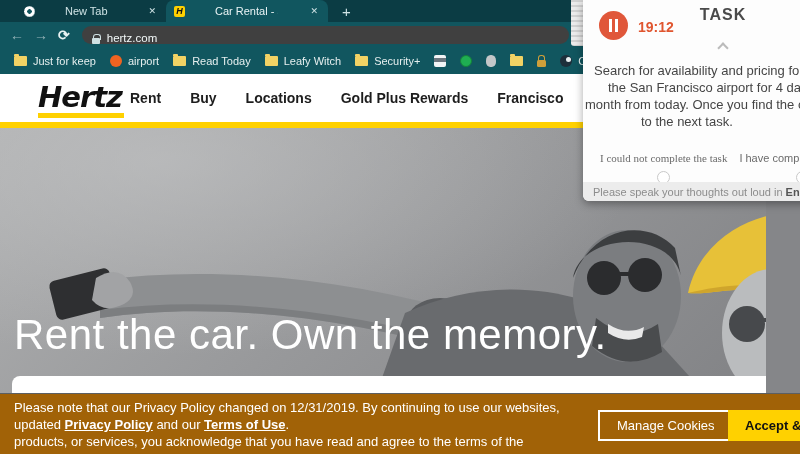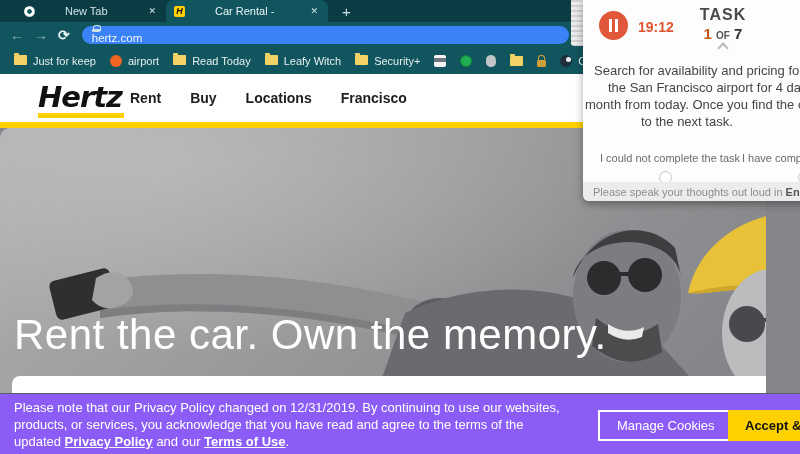--- a/index.html
+++ b/index.html
@@ -13,27 +13,27 @@
   .tab.active { width:162px; background:#11565f; border-radius:8px 8px 0 0; color:#eaf4f5; }
   .tab .title { flex:1; white-space:nowrap; overflow:hidden; margin:0 6px; }
   .tab .close { font-size:9px; color:#cfe3e5; cursor:default; padding:2px; }
   .chrome-ic { width:11px; height:11px; border-radius:50%; background:radial-gradient(circle at 50% 50%, #11565f 0 2px, #ffffff 2.5px 5px, #c9d6d8 5px); flex:0 0 auto; }
   .hertz-fav { width:11px; height:11px; background:#ffd100; color:#111; font-size:9px; font-weight:bold; font-style:italic; display:flex; align-items:center; justify-content:center; border-radius:2px; flex:0 0 auto; }
   .newtab-btn { color:#cfe3e5; font-size:15px; margin-left:14px; line-height:20px; }
 
   .toolbar { position:absolute; left:0; top:22px; width:800px; height:26px; background:#11565f; display:flex; align-items:center; }
   .navbtn { color:rgba(255,255,255,.55); font-size:14px; margin-left:10px; }
   .navbtn.reload { color:#e8f2f2; font-weight:bold; }
-  .addrbar { margin-left:12px; width:487px; height:18px; background:#3b82f6; border-radius:9px; display:flex; align-items:flex-start; padding:0 10px;flex-direction:column; }
+  .addrbar { margin-left:12px; width:487px; height:18px; background:#404040; border-radius:9px; display:flex; align-items:flex-end; padding:0 10px; }
   .addr-lock { width:8px; height:6px; background:#cfe0e2; border-radius:1px; position:relative; margin-right:7px; margin-top:3px; }
   .addr-lock::before { content:""; position:absolute; left:1px; top:-4px; width:6px; height:5px; border:1.5px solid #cfe0e2; border-bottom:none; border-radius:3px 3px 0 0; }
   .addr-url { color:#f2f8f8; font-size:11.5px; }
 
   .bookmarks { position:absolute; left:0; top:48px; width:800px; height:26px; background:#11565f; display:flex; align-items:center; font-size:11px; color:#e6efef; }
-  .bm { display:flex; align-items:flex-start; margin-left:14px; white-space:nowrap; }
+  .bm { display:flex; align-items:center; margin-left:14px; white-space:nowrap; }
   .bm .lbl { margin-left:6px; }
   .ic-folder { width:13px; height:10px; background:#f2d264; border-radius:1px; position:relative; flex:0 0 auto; }
   .ic-folder::before { content:""; position:absolute; left:0; top:-2px; width:5px; height:2px; background:#f2d264; border-radius:1px 1px 0 0; }
   .ic-reddit { width:12px; height:12px; border-radius:50%; background:#f06321; }
   .ic-bank { width:12px; height:12px; border-radius:2px; background:linear-gradient(180deg,#f2f4f5 0 3px,#6b757d 3px 7px,#f2f4f5 7px); }
   .ic-green { width:12px; height:12px; border-radius:50%; background:#1fae52; border:1px solid #14813b; }
   .ic-apple { width:10px; height:12px; background:#c3c6c8; border-radius:45% 45% 42% 42%; }
   .ic-lock { width:9px; height:7px; background:#cf9f3a; border-radius:1.5px; position:relative; margin-top:4px; }
   .ic-lock::before { content:""; position:absolute; left:1px; top:-5px; width:5px; height:5px; border:1.5px solid #cf9f3a; border-bottom:none; border-radius:3px 3px 0 0; }
   .ic-dark { width:12px; height:12px; border-radius:50%; background:#1d2f3b; position:relative; overflow:hidden; }
@@ -44,27 +44,27 @@
   
   .site-header { position:absolute; left:0; top:74px; width:800px; height:48px; background:#ffffff; }
   .logo-wrap { position:absolute; left:38px; top:8px; }
   .logo-text { font-family:"DejaVu Sans", sans-serif; font-style:italic; font-weight:bold; font-size:29px; letter-spacing:-1px; color:#111; line-height:30px; }
   .logo-bar { width:86px; height:5px; background:#ffd100; margin-top:1px; }
   .mainnav { position:absolute; left:130px; top:0; height:48px; display:flex; align-items:center; gap:29px; }
   .mainnav .item { font-size:14px; font-weight:bold; color:#1d1d1d; white-space:nowrap; }
   .yellowbar { position:absolute; left:0; top:122px; width:800px; height:6px; background:#ffd100; }
 
   
-  .hero { position:absolute; left:0; top:128px; width:766px; height:326px; overflow:hidden; background:linear-gradient(135deg,#aeafb0 0%, #98999b 45%, #7f8083 100%);border-radius:10px; }
+  .hero { position:absolute; left:0; top:128px; width:766px; height:326px; overflow:hidden; background:linear-gradient(135deg,#aeafb0 0%, #98999b 45%, #7f8083 100%); }
   .hero svg { position:absolute; left:0; top:0; }
   .headline { position:absolute; left:14px; top:183px; font-size:42px; font-weight:500; color:#ffffff; letter-spacing:.5px; white-space:nowrap; }
   .booking-box { position:absolute; left:12px; top:248px; width:1100px; height:40px; background:#ffffff; border-radius:8px 8px 0 0; }
 
   
-  .cookie { position:absolute; left:0; top:393px; width:800px; height:61px; background:#8b5cf6; border-top:1px solid #5c5f62; color:#fff; z-index:5; }
+  .cookie { position:absolute; left:0; top:393px; width:800px; height:61px; background:#a16207; border-top:1px solid #5c5f62; color:#fff; z-index:5; }
   .cookie-text { position:absolute; left:14px; top:5px; font-size:13px; line-height:17px; white-space:nowrap; }
   .cookie-text a { color:#fff; font-weight:bold; text-decoration:underline; }
   .btn-manage { position:absolute; left:598px; top:16px; height:31px; padding:1px 17px; border:2px solid #ffffff; background:transparent; color:#fff; font-size:13px; display:flex; align-items:center; }
   .btn-accept { position:absolute; left:728px; top:16px; height:31px; padding:0 17px; background:#ffd100; color:#111; font-size:13px; font-weight:bold; display:flex; align-items:center; white-space:nowrap; }
 
   
   .grip { position:absolute; left:571px; top:0; width:12px; height:46px; z-index:9;
     background:repeating-linear-gradient(180deg,#d2d2d2 0 2px,#ececec 2px 5px); border-radius:0 0 0 3px; }
   .panel { position:absolute; left:583px; top:0; width:280px; height:201px; background:#fdfdfd; z-index:10;
     border-radius:0 0 0 6px; box-shadow:0 3px 9px rgba(0,0,0,.35); }
@@ -76,21 +76,21 @@
   .task-label { font-size:16px; font-weight:bold; letter-spacing:1px; color:#4a4a4a; }
   .task-nums { font-size:15px; font-weight:bold; color:#333; margin-top:1px; }
   .task-nums .cur { color:#c2571d; }
   .task-nums .of { font-size:10px; font-weight:bold; color:#555; }
   .chev { position:absolute; left:136px; top:44px; width:8px; height:8px; border-left:2px solid #bbb; border-top:2px solid #bbb; transform:rotate(45deg); }
   .desc { position:absolute; left:0; top:62px; width:280px; font-size:13px; color:#454545; line-height:17px; }
   .desc div { white-space:nowrap; }
   .d1 { margin-left:11px; } .d2 { margin-left:25px; } .d3 { margin-left:2px; } .d4 { margin-left:58px; }
   .options { position:absolute; left:0; top:152px; width:280px; display:flex; }
   .opt { text-align:center; }
-  .opt1 { margin-left:17px; width:130px; }
+  .opt1 { margin-left:17px; width:130px;font-family:Liberation Serif, serif; }
   .opt2 { margin-left:12px; width:160px; }
   .opt .olbl { font-size:11px; color:#6b6b6b; white-space:nowrap; }
   .radio { width:13px; height:13px; border:1.5px solid #c9c9c9; border-radius:50%; margin:7px auto 0; background:#fff; }
   .panel-foot { position:absolute; left:0; bottom:0; width:280px; height:19px; background:#ececec; border-radius:0 0 0 6px;
     font-size:11px; color:#8c8c8c; display:flex; align-items:center; padding-left:10px; white-space:nowrap; }
   .panel-foot b { color:#555; margin-left:3px; }
 </style>
 </head>
 <body>
 
@@ -166,20 +166,21 @@
 
 <div class="site-header">
   <div class="logo-wrap">
     <div class="logo-text">Hertz</div>
     <div class="logo-bar"></div>
   </div>
   <div class="mainnav">
     <span class="item">Rent</span>
     <span class="item">Buy</span>
     <span class="item">Locations</span>
+    <span class="item">Gold Plus Rewards</span>
     <span class="item">Francisco</span>
   </div>
 </div>
 <div class="yellowbar"></div>
 
 <div class="hero">
   <svg width="800" height="326" viewBox="0 0 800 326">
     <defs>
       <radialGradient id="glow" cx="20%" cy="10%" r="60%">
         <stop offset="0%" stop-color="#c4c5c6" stop-opacity=".6"></stop>
@@ -215,35 +216,34 @@
 
     <path d="M635,268 C700,244 770,252 800,272 L800,326 L612,326 Z" fill="#525456"></path>
   </svg>
   <div class="headline">Rent the car. Own the memory.</div>
   <div class="booking-box"></div>
 </div>
 
 <div class="cookie">
   <div class="cookie-text">
     <div>Please note that our Privacy Policy changed on 12/31/2019. By continuing to use our websites,</div>
+    <div><span>updated </span><a href="#">Privacy Policy</a><span> and our </span><a href="#">Terms of Use</a><span>.</span></div>
     <div>products, or services, you acknowledge that you have read and agree to the terms of the</div>
-    <div><span>updated </span><a href="#">Privacy Policy</a><span> and our </span><a href="#">Terms of Use</a><span>.</span></div>
   </div>
   <div class="btn-manage">Manage Cookies</div>
   <div class="btn-accept">Accept &amp; Close</div>
 </div>
 
 <div class="grip"></div>
 <div class="panel">
   <div class="panel-head">
     <div class="pausebtn"></div>
     <div class="timer">19:12</div>
     <div class="task-count">
       <div class="task-label">TASK</div>
-      <div class="task-nums"><span class="cur">1</span> <span class="of">OF</span> <span>7</span></div>
     </div>
     <div class="chev"></div>
   </div>
   <div class="desc">
     <div class="d1">Search for availability and pricing for a car at</div>
     <div class="d2">the San Francisco airport for 4 days in a</div>
     <div class="d3">month from today. Once you find the cost, go</div>
     <div class="d4">to the next task.</div>
   </div>
   <div class="options">

